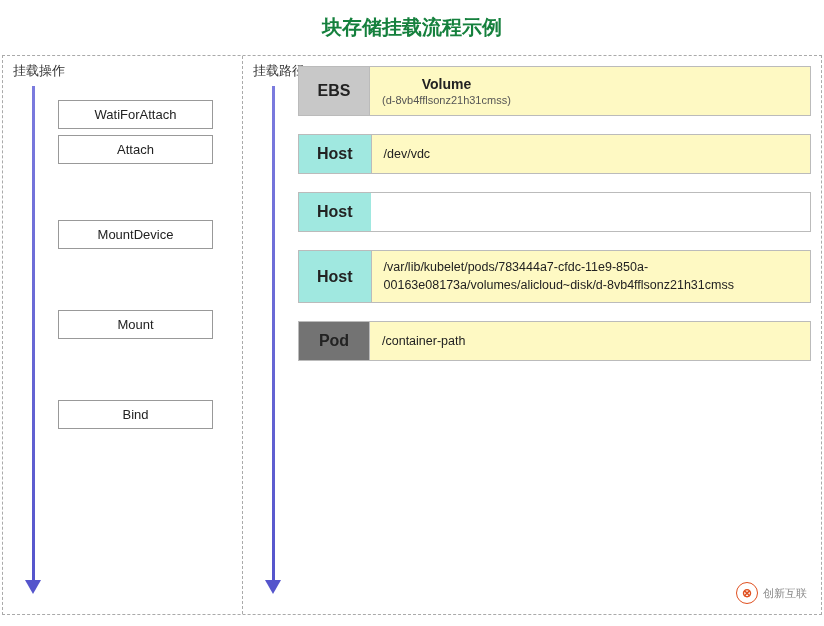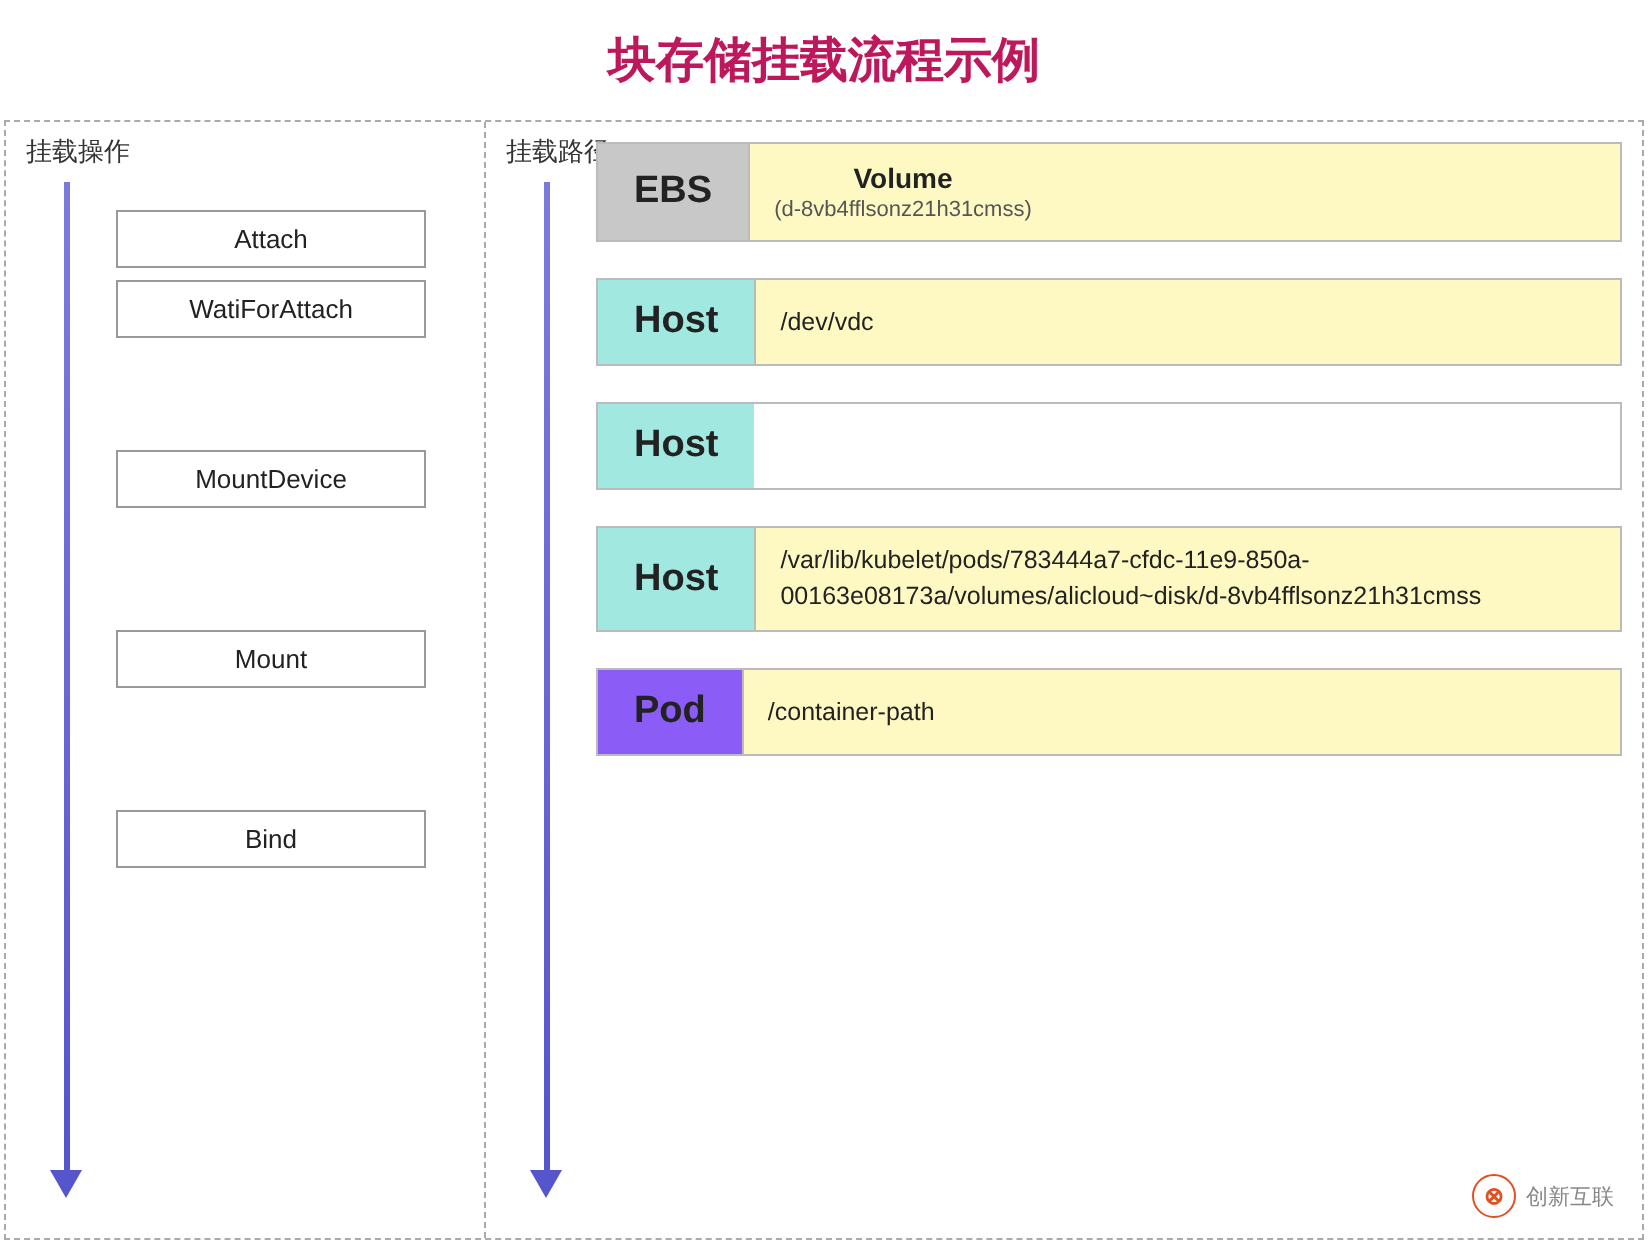--- a/index.html
+++ b/index.html
@@ -7,24 +7,24 @@
       font-family: Arial, sans-serif;
       background: #fff;
       width: 824px;
       height: 626px;
       overflow: hidden;
       position: relative;
     }
 
     .page-title {
       text-align: center;
-      font-size: 24px;
+      font-size: 20px;
       font-weight: bold;
       padding: 14px 0 10px;
-      color: #be185d;
+      color: #15803d;
     }
 
     .main-container {
       display: flex;
       flex-direction: row;
       width: 820px;
       margin: 4px auto;
       border: 1.5px dashed #aaa;
       position: relative;
       height: 560px;
@@ -128,37 +128,37 @@
       display: flex;
       flex-direction: row;
       align-items: stretch;
       border: 1px solid #bbb;
     }
 
     .path-label {
       display: flex;
       align-items: center;
       justify-content: center;
-      font-size: 19px;
+      font-size: 16px;
       font-weight: bold;
       padding: 10px 18px;
       min-width: 70px;
       color: #222;
     }
 
     .label-ebs {
       background: #c8c8c8;
     }
 
     .label-host {
       background: #a0e8e0;
     }
 
     .label-pod {
-      background: #8b5cf6;
+      background: #737373;
     }
 
     .path-value {
       flex: 1;
       background: #fef9c3;
       display: flex;
       align-items: center;
       padding: 8px 12px;
       font-size: 12.5px;
       color: #222;
@@ -219,22 +219,22 @@
   <div class="left-panel">
     <div class="left-header">挂载操作</div>
 
     <div class="arrow-col">
       <div class="arrow-line"></div>
       <div class="arrow-down"></div>
     </div>
 
     <div class="operation-boxes">
       <div style="height:16px;"></div>
+      <div class="op-box">WatiForAttach</div>
       <div class="op-box">Attach</div>
-      <div class="op-box">WatiForAttach</div>
       <div style="height:50px;"></div>
       <div class="op-box">MountDevice</div>
       <div style="height:55px;"></div>
       <div class="op-box">Mount</div>
       <div style="height:55px;"></div>
       <div class="op-box">Bind</div>
     </div>
   </div>
 
   <div class="right-panel">

